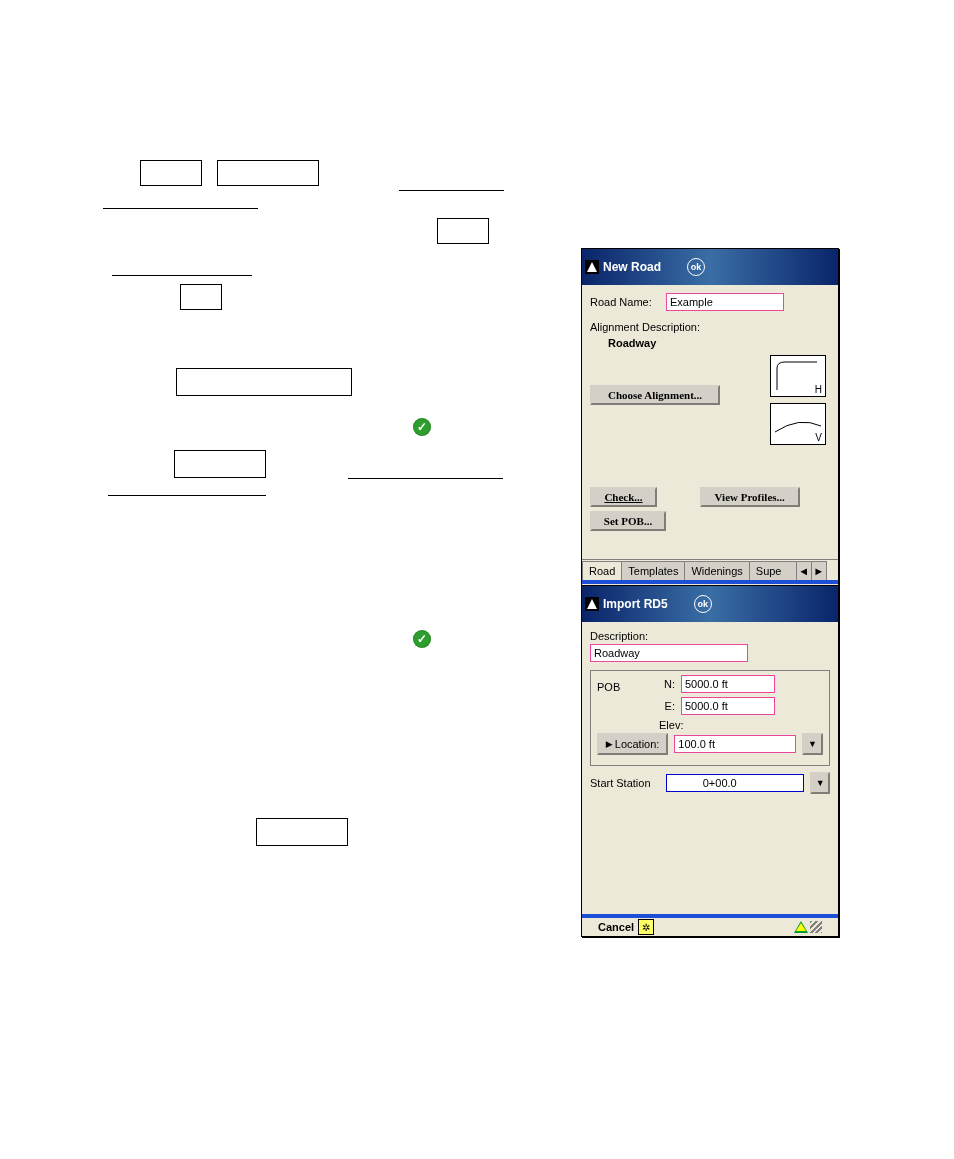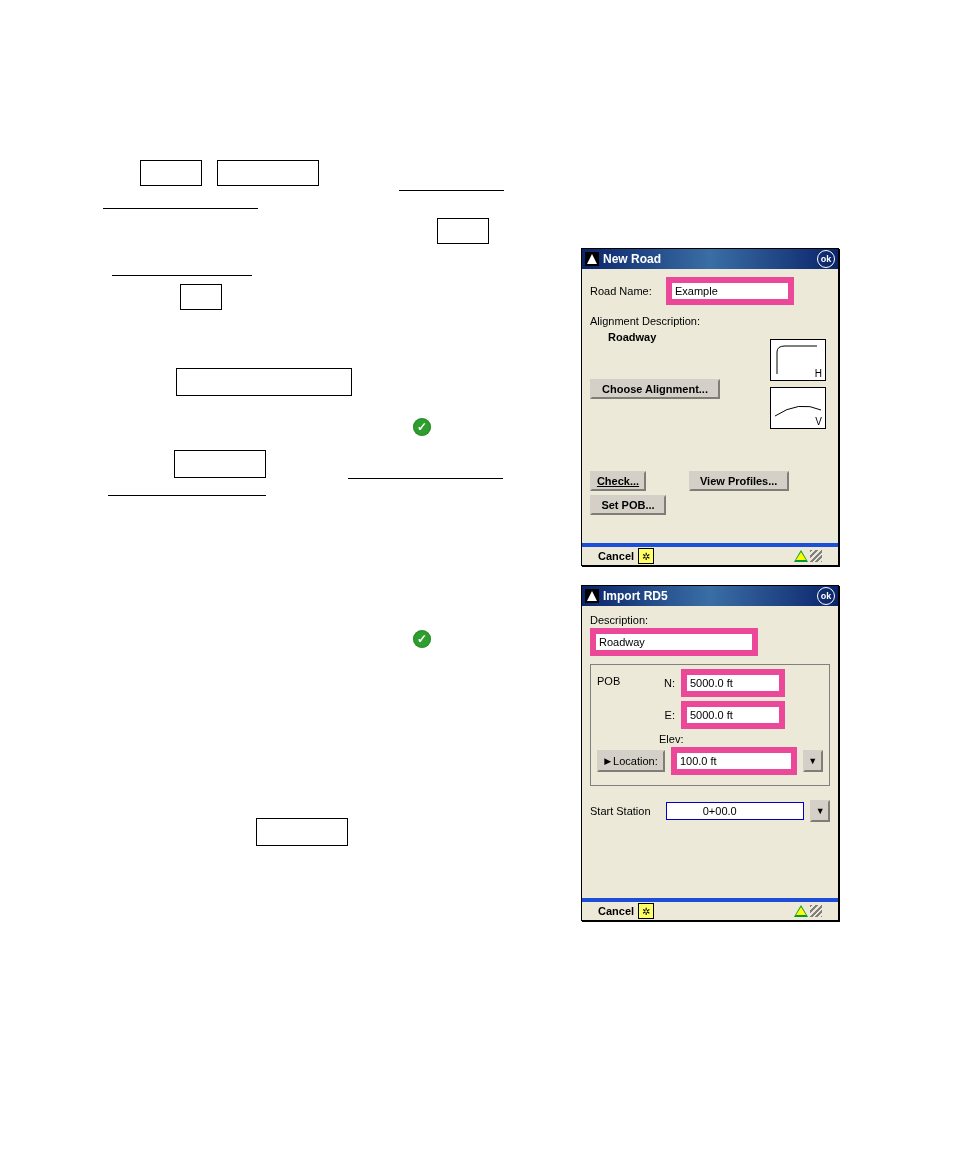--- a/index.html
+++ b/index.html
@@ -17,66 +17,66 @@
   .window {
     position: absolute;
     width: 260px;
     border: 1px solid #000;
     background: #ece9d8;
     box-shadow: 1px 1px 0 #000;
   }
   .titlebar {
     display: flex;
     align-items: center;
-    height: 20px;
+    height: 36px;
     background: linear-gradient(to right,#0a246a,#3a6ea5,#0a246a);
     color: #fff;
     font-weight: bold;
     font-size: 12px;
     padding: 0 3px;
-    justify-content: space-between;
+    justify-content: flex-start;
   }
   .titlebar-left {display:flex;align-items:center;gap:4px;}
   .window-icon {
     width:14px;height:14px;background:#000;display:inline-block;
   }
   .window-icon svg{width:14px;height:14px}
   .ok-btn {
     width:16px;height:16px;border:1px solid #fff;border-radius:50%;
     display:flex;align-items:center;justify-content:center;
     font-size:9px;color:#fff;background:transparent;margin-left:26px;
   }
   .client {
     background:#ece9d8;
     padding:8px 8px 4px 8px;
     position:relative;
   }
 
   
   .label {font-size:11px;}
   .input-box {
-    border:6px solid #ec4899;
+    border:1px solid #ec4899;
     background:#fff;
     height:16px;
     line-height:16px;
     padding:0 3px;
     font-size:11px;
   }
   .btn {
     border:2px outset #d4d0c8;
     background:#d4d0c8;
     height:20px;
     font-size:11px;
     display:inline-flex;
     align-items:center;
     justify-content:center;
     padding:0 6px;
     box-sizing:border-box;
   }
-  .btn-bold{font-weight:bold;}
+  .btn-bold{font-weight:bold;font-family:Liberation Serif, serif;}
 
   
   .tabs {
     display:flex;
     align-items:center;
     border-top:1px solid #808080;
     background:#ece9d8;
     height:20px;
     font-size:11px;
   }
@@ -235,29 +235,37 @@
           </svg>
         <span class="thumb-label">V</span>
       </div>
     </div>
 
     <div style="margin-top:36px;">
       <span class="btn btn-bold" style="width:130px;">Choose Alignment...</span>
     </div>
 
     <div style="position:absolute;left:8px;top:202px;">
-      <span class="btn btn-bold" style="width:56px;text-decoration:underline;">Check...</span>
+      <span class="btn btn-bold" style="width:67px;text-decoration:underline;">Check...</span>
       <span style="display:inline-block;width:36px;"></span>
       <span class="btn btn-bold" style="width:100px;">View Profiles...</span>
     </div>
     <div style="position:absolute;left:8px;top:226px;">
       <span class="btn btn-bold" style="width:76px;">Set POB...</span>
     </div>
   </div>
 
+  <div class="tabs">
+    <span class="tab active">Road</span>
+    <span class="tab">Templates</span>
+    <span class="tab">Widenings</span>
+    <span class="tab" style="width:34px;overflow:hidden;">Supe</span>
+    <span class="tab-arrow">◄</span>
+    <span class="tab-arrow">►</span>
+  </div>
 
   <div class="statusbar">
     <div class="statusbar-left">
       <span class="cancel-text">Cancel</span>
       <span class="sun-icon">✲</span>
     </div>
     <div style="display:flex;align-items:center;gap:2px;">
       <span class="warn-icon"></span>
       <span class="grip"></span>
     </div>
@@ -300,21 +308,21 @@
       <div class="field-row" style="margin-top:2px;">
         <span class="loc-btn">
           <span style="font-size:9px;">▶</span>
           <span>Location:</span>
         </span>
         <span class="input-box" style="width:118px;">100.0 ft</span>
         <span class="drop-arrow">▼</span>
       </div>
     </div>
 
-    <div class="field-row" style="margin-top:14px;">
+    <div class="field-row" style="margin-top:6px;">
       <span class="label" style="width:80px;">Start Station</span>
       <span class="input-box blue-border" style="width:112px;">0+00.0</span>
       <span class="drop-arrow">▼</span>
     </div>
   </div>
 
   <div class="statusbar">
     <div class="statusbar-left">
       <span class="cancel-text">Cancel</span>
       <span class="sun-icon">✲</span>

